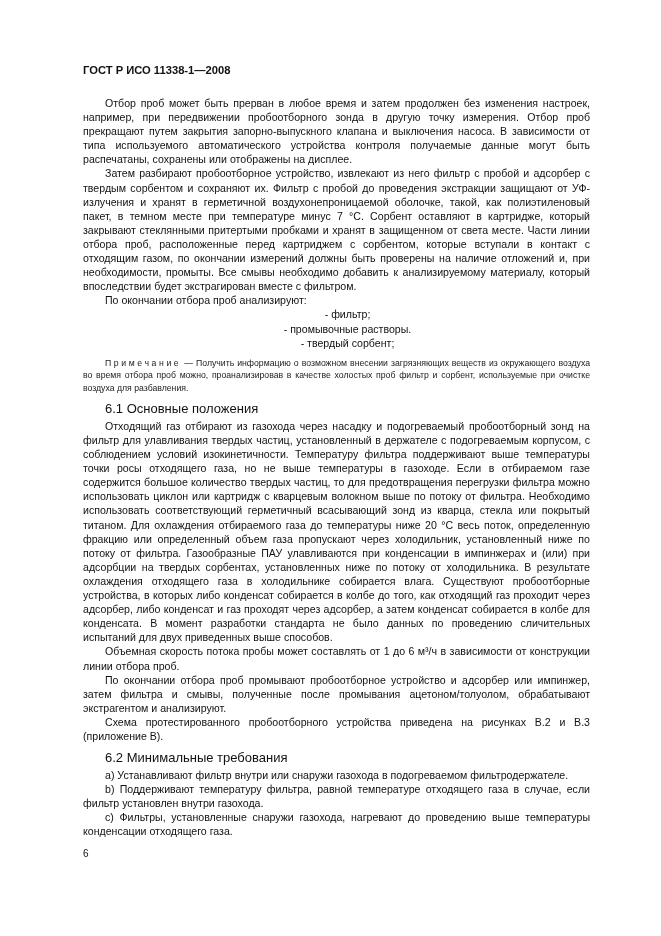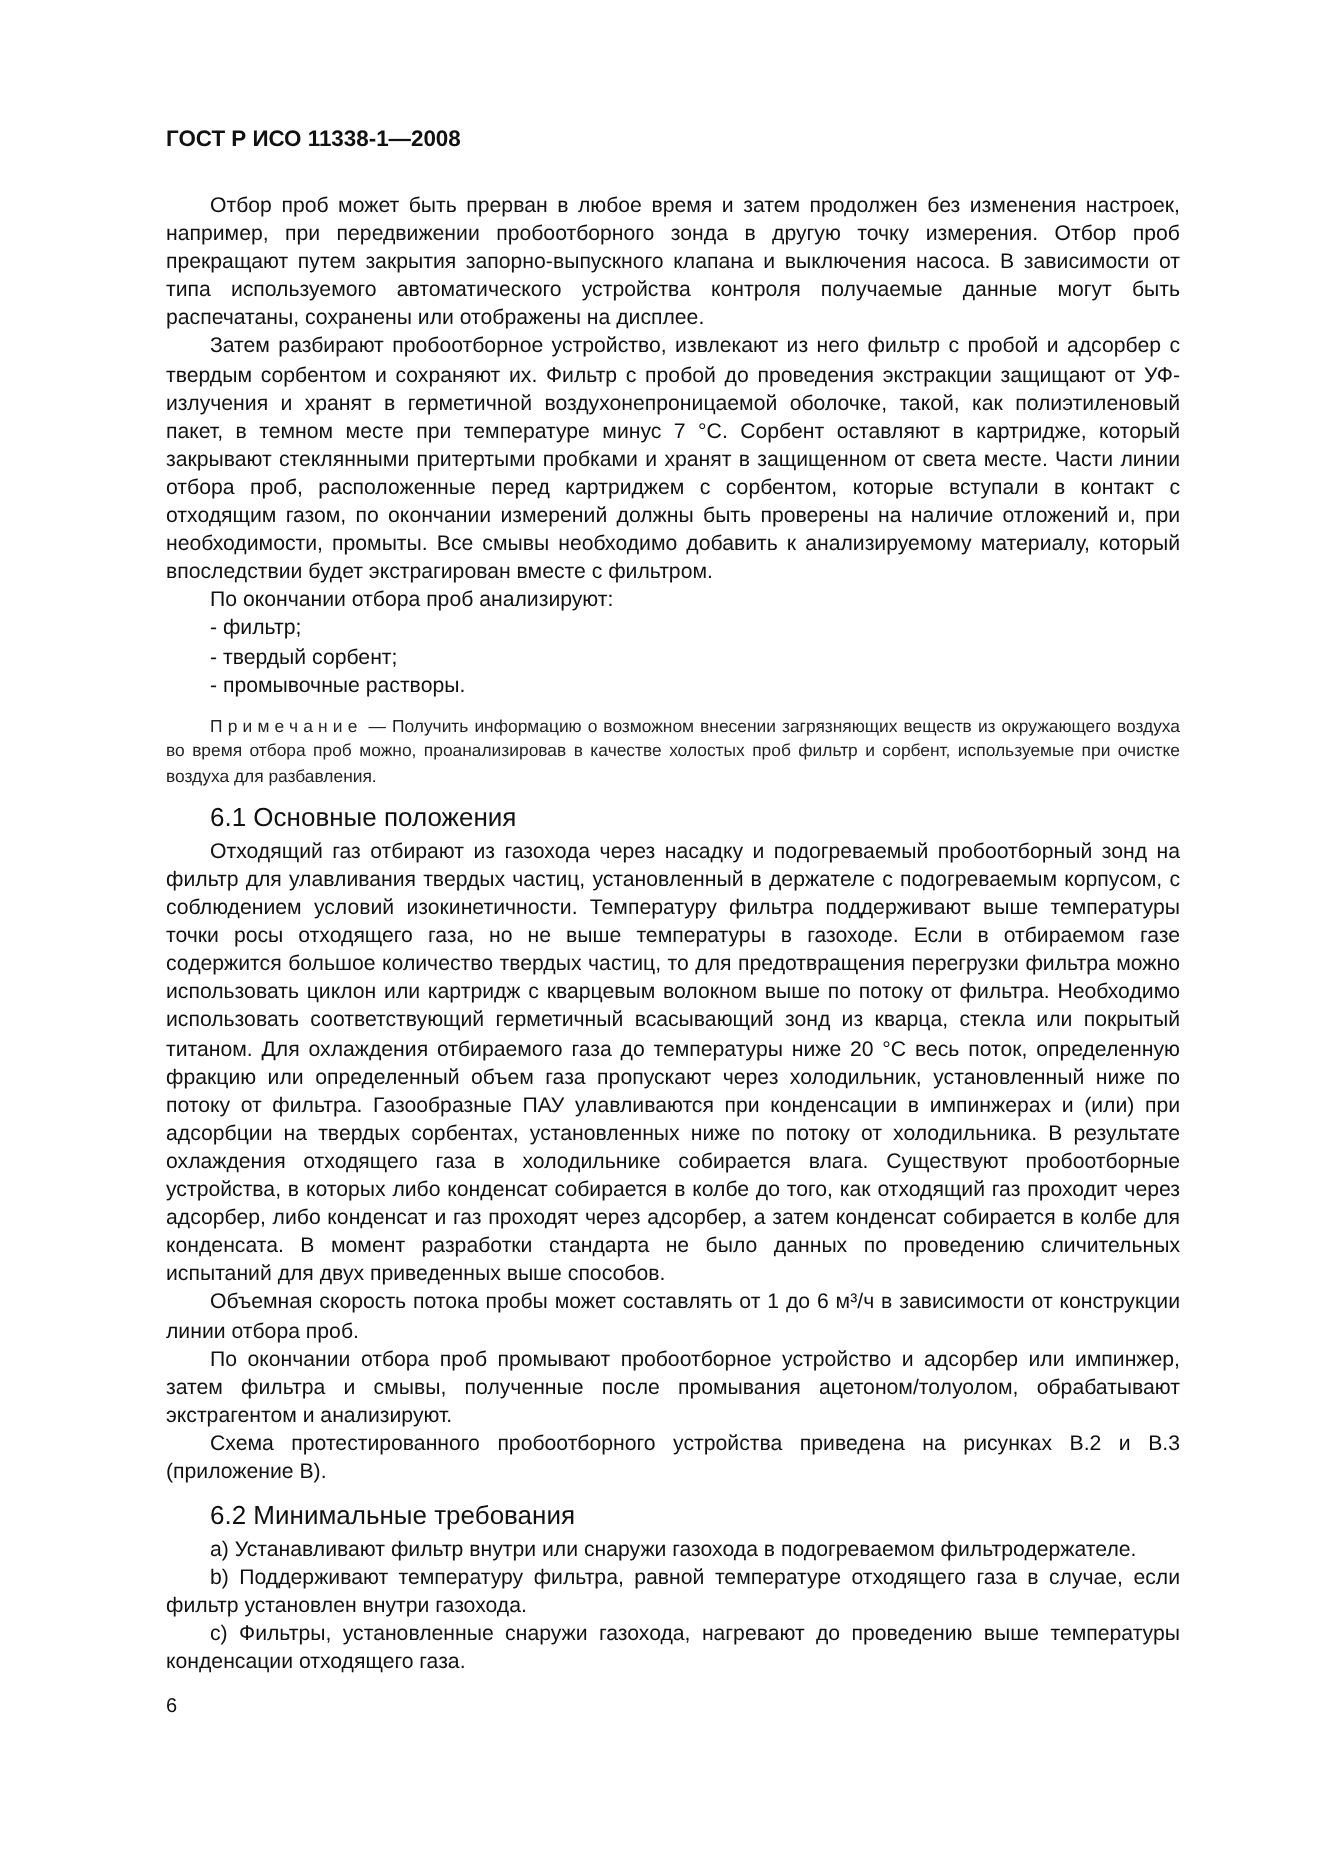--- a/index.html
+++ b/index.html
@@ -7,21 +7,21 @@
     .page { position: absolute; left: 5px; top: 0; width: 661px; height: 750px; background: #fff; }
     .header {
       position: absolute; left: 78px; top: 64px;
       font-family: "Liberation Sans", sans-serif; font-weight: bold; font-size: 11.2px; color: #111;
     }
     .content {
       position: absolute; left: 78px; top: 96px; width: 507px;
       font-family: "Liberation Sans", sans-serif; font-size: 10.6px; line-height: 14.1px; color: #111;
     }
     .p { margin: 0; text-align: justify; text-indent: 22px; }
-    .li { margin: 0; padding-left: 22px; }
+    .li { margin: 0; padding-left: 22px; text-align: center; }
     .note {
       margin: 7px 0 0 0; font-size: 8.7px; line-height: 12.4px; text-align: justify; text-indent: 22px; color: #222;
     }
     .note .sp { letter-spacing: 2.6px; margin-top: 28px; }
     .h1 {
       margin: 20px 0 0 0; padding-left: 22px;
       font-size: 13.6px; font-weight: bold; line-height: 18px;
     }
     .h2 {
       margin: 8px 0 3px 0; padding-left: 22px;
@@ -36,22 +36,22 @@
 <body>
 
 <div class="page">
   <div class="header">ГОСТ Р ИСО 11338-1—2008</div>
 
   <div class="content">
     <p class="p">Отбор проб может быть прерван в любое время и затем продолжен без изменения настроек, например, при передвижении пробоотборного зонда в другую точку измерения. Отбор проб прекращают путем закрытия запорно-выпускного клапана и выключения насоса. В зависимости от типа используемого автоматического устройства контроля получаемые данные могут быть распечатаны, сохранены или отображены на дисплее.</p>
     <p class="p">Затем разбирают пробоотборное устройство, извлекают из него фильтр с пробой и адсорбер с твердым сорбентом и сохраняют их. Фильтр с пробой до проведения экстракции защищают от УФ-излучения и хранят в герметичной воздухонепроницаемой оболочке, такой, как полиэтиленовый пакет, в темном месте при температуре минус 7 °С. Сорбент оставляют в картридже, который закрывают стеклянными притертыми пробками и хранят в защищенном от света месте. Части линии отбора проб, расположенные перед картриджем с сорбентом, которые вступали в контакт с отходящим газом, по окончании измерений должны быть проверены на наличие отложений и, при необходимости, промыты. Все смывы необходимо добавить к анализируемому материалу, который впоследствии будет экстрагирован вместе с фильтром.</p>
     <p class="p">По окончании отбора проб анализируют:</p>
     <p class="li">- фильтр;</p>
+    <p class="li">- промывочные растворы.</p>
     <p class="li">- твердый сорбент;</p>
-    <p class="li">- промывочные растворы.</p>
 
     <p class="note"><span class="sp">Примечание</span><span> — Получить информацию о возможном внесении загрязняющих веществ из окружающего воздуха во время отбора проб можно, проанализировав в качестве холостых проб фильтр и сорбент, используемые при очистке воздуха для разбавления.</span></p>
 
 
     <div class="h2">6.1  Основные положения</div>
     <p class="p">Отходящий газ отбирают из газохода через насадку и подогреваемый пробоотборный зонд на фильтр для улавливания твердых частиц, установленный в держателе с подогреваемым корпусом, с соблюдением условий изокинетичности. Температуру фильтра поддерживают выше температуры точки росы отходящего газа, но не выше температуры в газоходе. Если в отбираемом газе содержится большое количество твердых частиц, то для предотвращения перегрузки фильтра можно использовать циклон или картридж с кварцевым волокном выше по потоку от фильтра. Необходимо использовать соответствующий герметичный всасывающий зонд из кварца, стекла или покрытый титаном. Для охлаждения отбираемого газа до температуры ниже 20 °С весь поток, определенную фракцию или определенный объем газа пропускают через холодильник, установленный ниже по потоку от фильтра. Газообразные ПАУ улавливаются при конденсации в импинжерах и (или)  при адсорбции на твердых сорбентах, установленных ниже по потоку от холодильника. В результате охлаждения отходящего газа в холодильнике собирается влага. Существуют пробоотборные устройства, в которых либо конденсат собирается в колбе до того, как отходящий газ проходит через адсорбер, либо конденсат и газ проходят через адсорбер, а затем конденсат собирается в колбе для конденсата. В момент разработки стандарта не было данных по проведению сличительных испытаний для двух приведенных выше способов.</p>
     <p class="p">Объемная скорость потока пробы может составлять от 1 до 6 м³/ч в зависимости от конструкции линии отбора проб.</p>
     <p class="p">По окончании отбора проб промывают пробоотборное устройство и адсорбер или импинжер, затем фильтра и смывы, полученные после промывания ацетоном/толуолом, обрабатывают экстрагентом и анализируют.</p>
     <p class="p">Схема протестированного пробоотборного устройства приведена на рисунках В.2 и В.3 (приложение В).</p>
 

